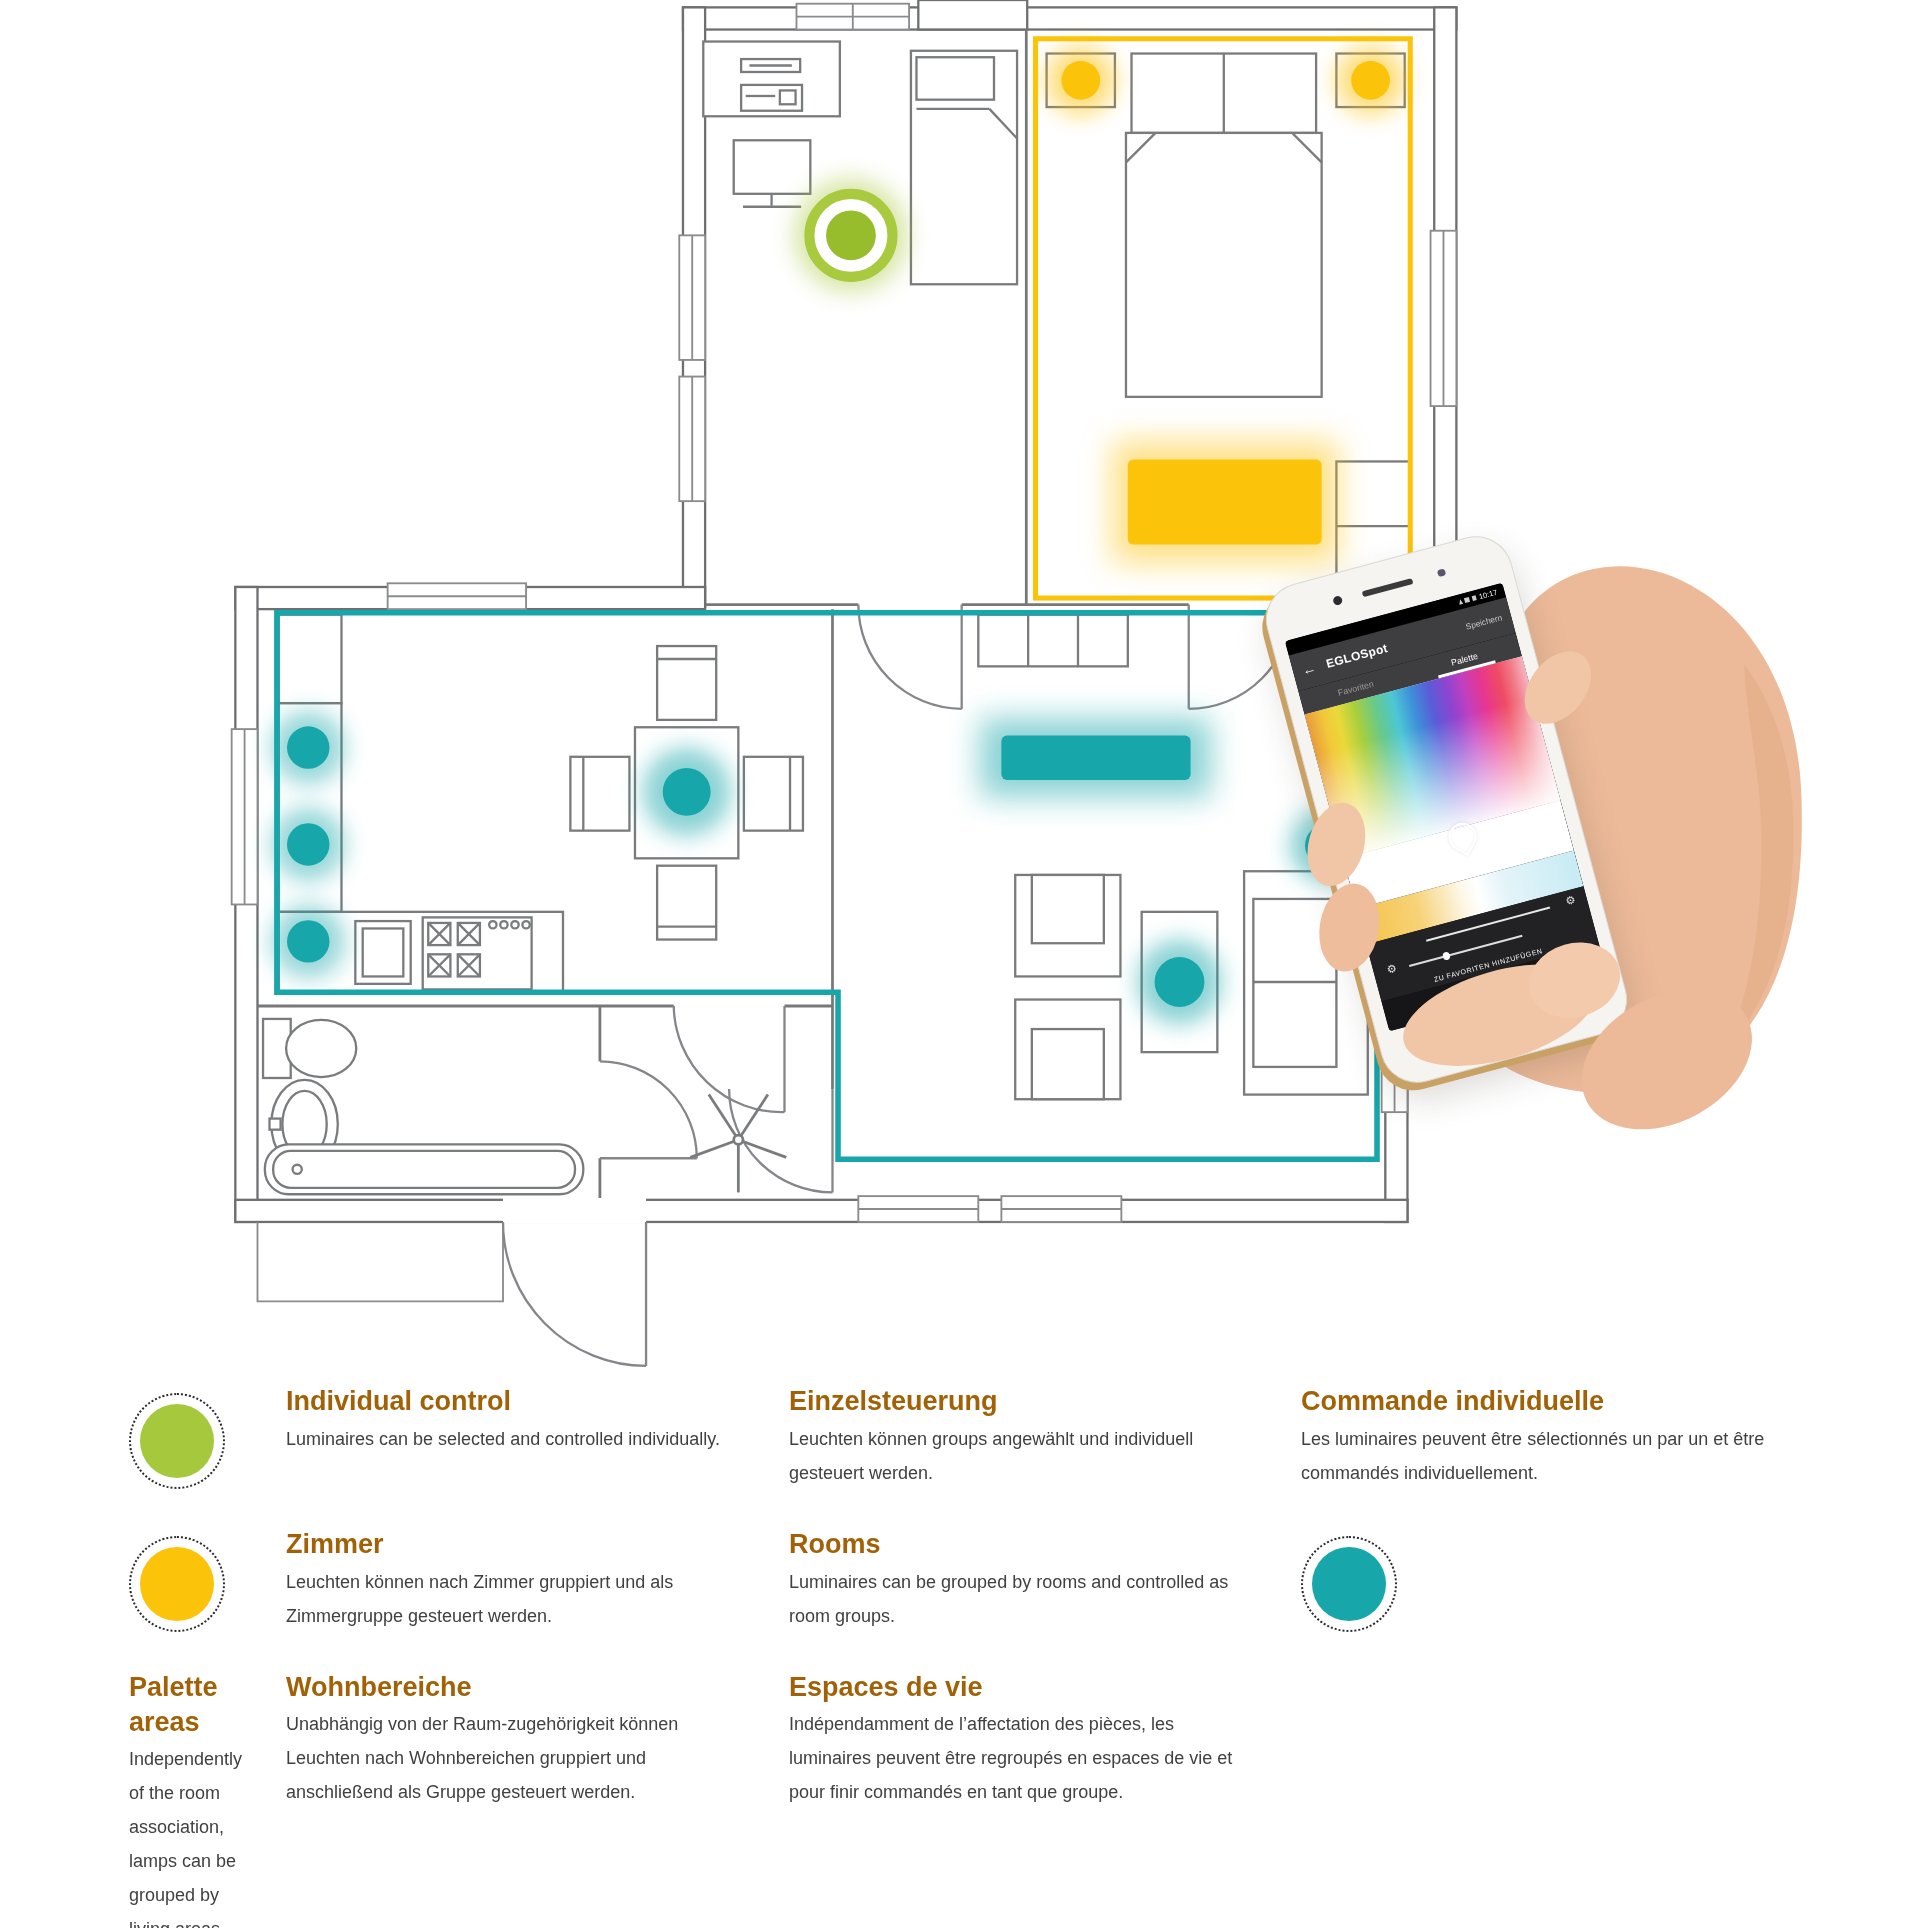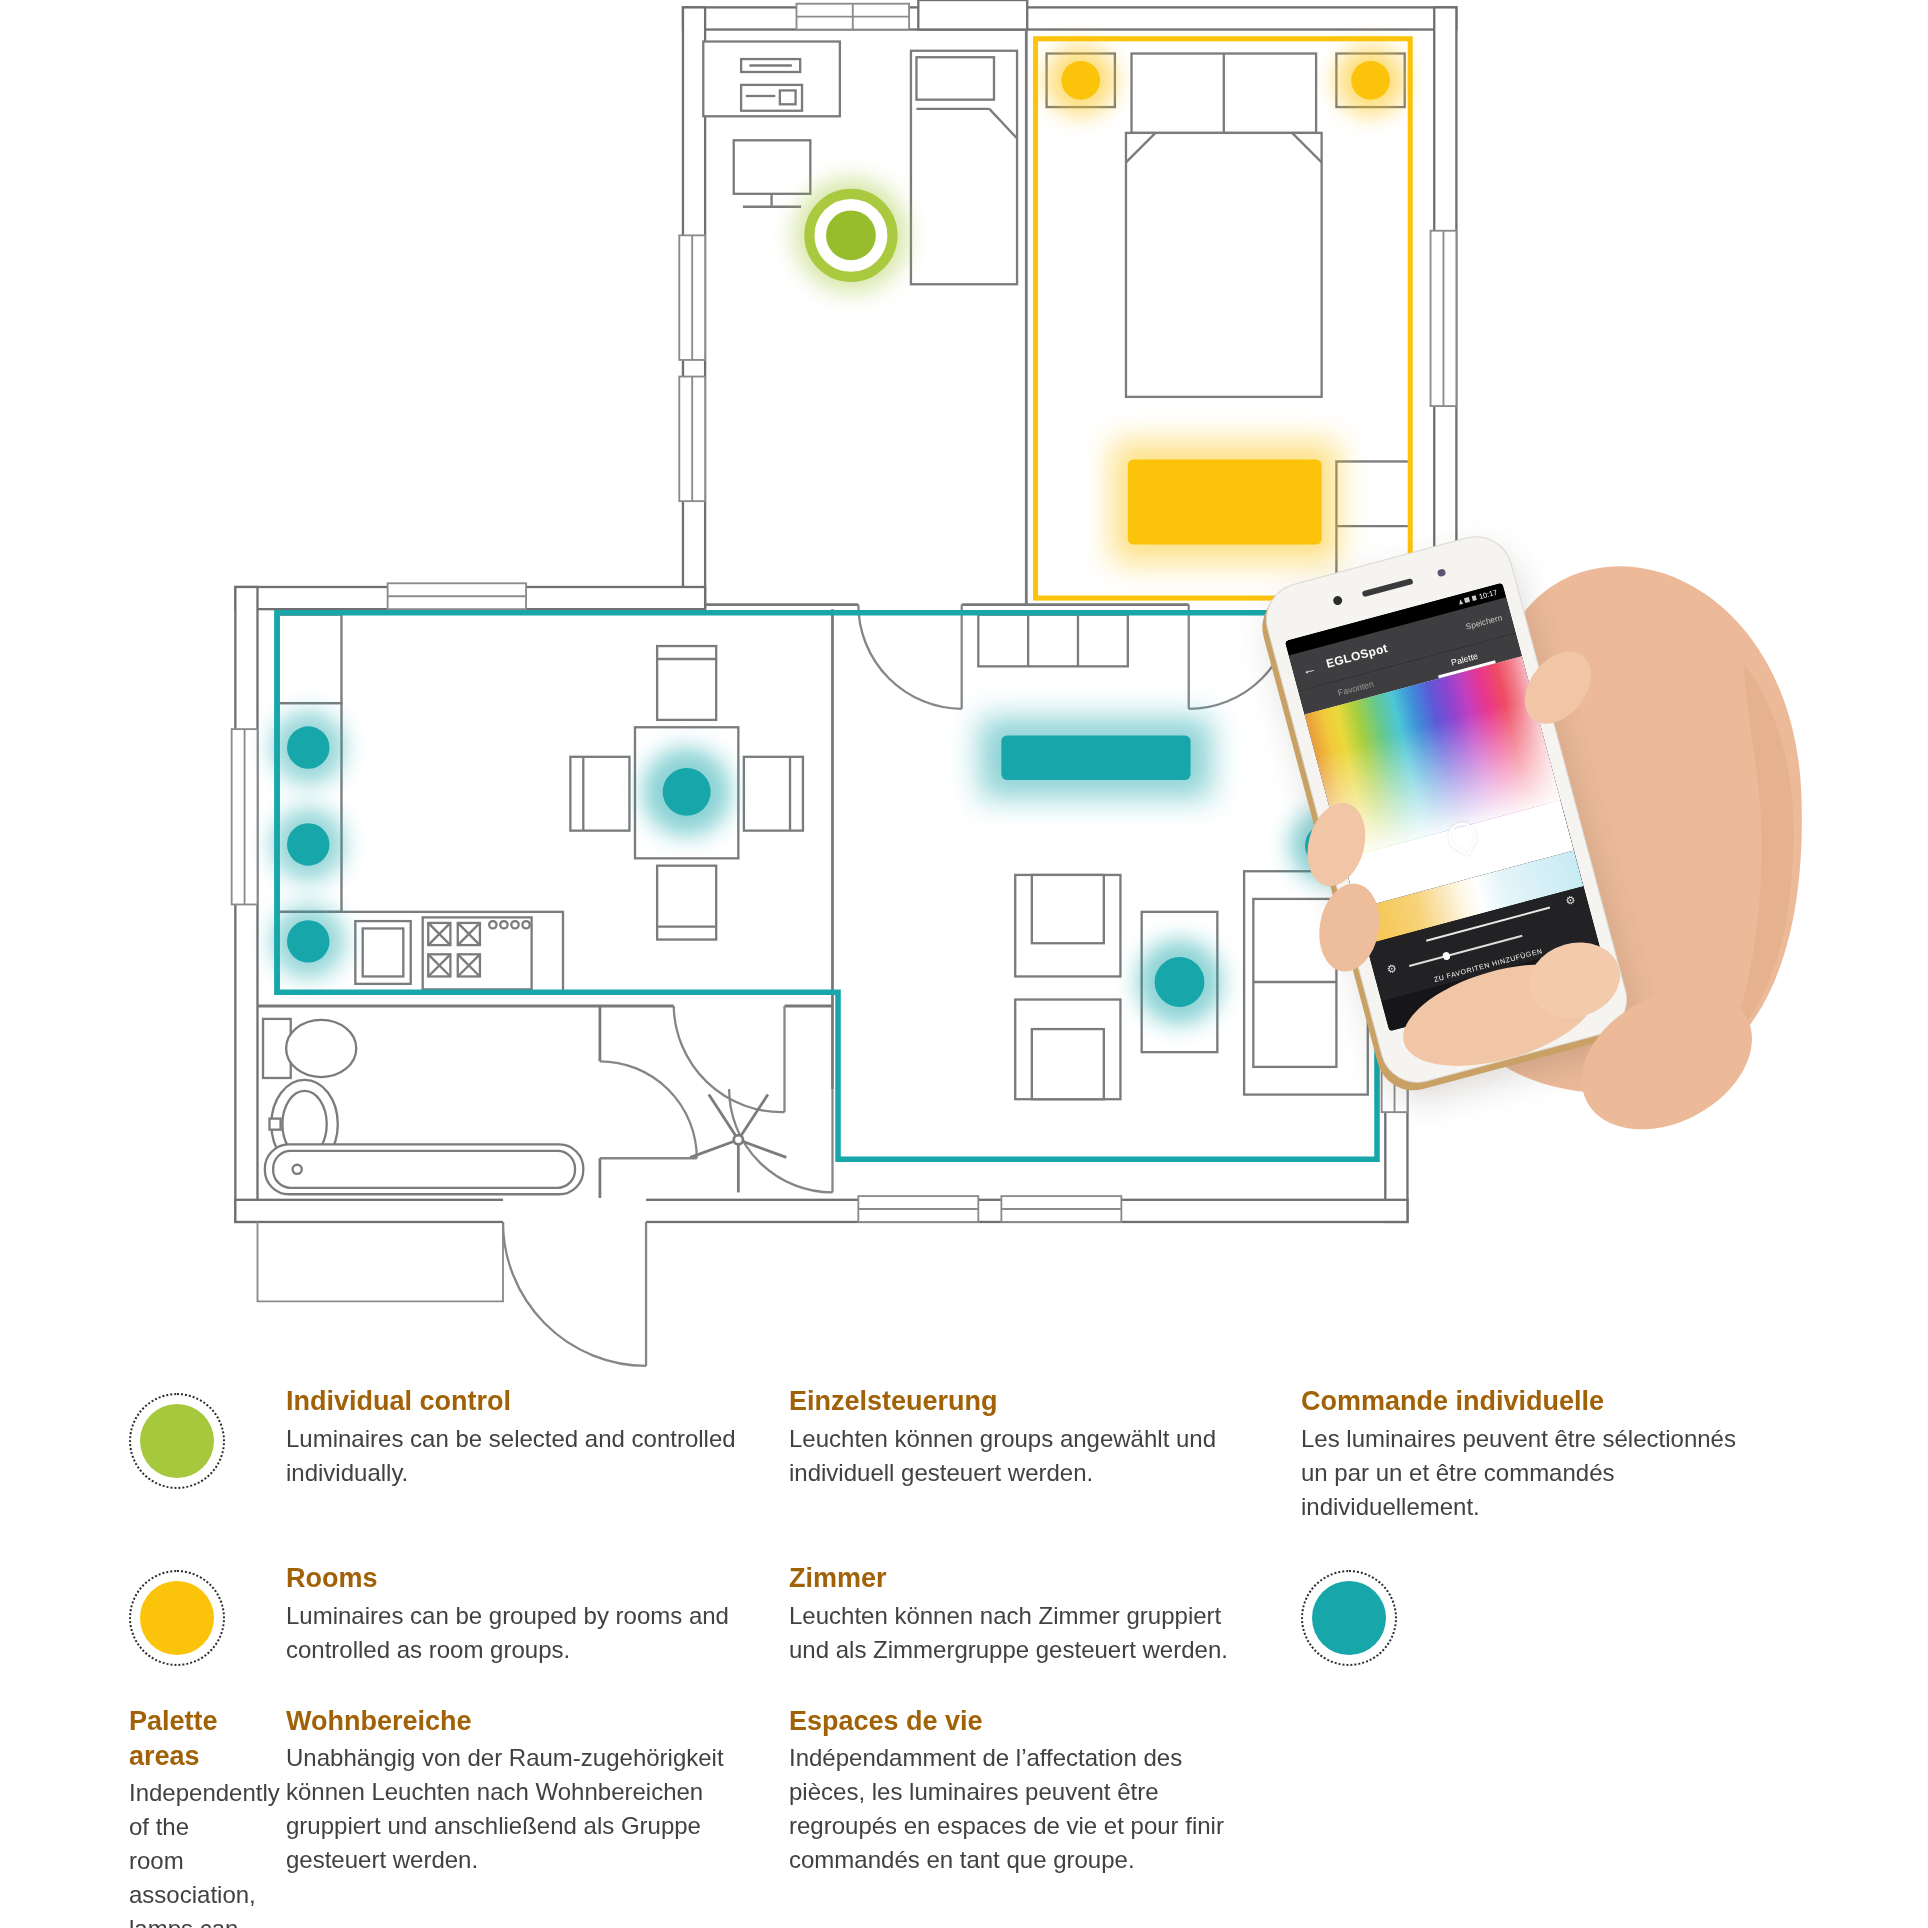--- a/index.html
+++ b/index.html
@@ -69,21 +69,21 @@
     grid-template-columns:157px 503px 512px 1fr;
     grid-auto-rows:min-content;row-gap:37px;column-gap:0;
   }
   .legend .dot-cell{display:flex;align-items:flex-start;}
   .legend .dot-ring{
     margin-top:9.2px;width:92px;height:92px;border:2.3px dotted #2b2b2b;border-radius:50%;
     display:flex;align-items:center;justify-content:center;
   }
   .legend .dot-fill{width:74px;height:74px;border-radius:50%;}
   .legend h3{margin:0 0 2.8px 0;font-size:27px;line-height:35px;color:#a16207;}
-  .legend p{margin:0;font-size:24px;line-height:34px;color:#414143;max-width:466px;}
+  .legend p{margin:0;font-size:18px;line-height:34px;color:#414143;max-width:466px;}
   .legend .cell{padding-right:37px;}
 </style>
 </head>
 <body>
 
 <svg class="plan-svg" width="1928" height="1928" viewBox="0 0 2089 2089">
   <defs>
     <filter id="glow" x="-80%" y="-80%" width="260%" height="260%">
         <feGaussianBlur stdDeviation="12"></feGaussianBlur>
       </filter>
@@ -377,26 +377,26 @@
     <h3>Commande individuelle</h3>
     <p>Les luminaires peuvent être sélectionnés un par un et être commandés individuellement.</p>
   </div>
 
   <div class="dot-cell">
     <div class="dot-ring">
         <div class="dot-fill" style="background: rgb(252, 195, 11);"></div>
       </div>
   </div>
   <div class="cell">
+    <h3>Zimmer</h3>
+    <p>Leuchten können nach Zimmer gruppiert und als Zimmergruppe gesteuert werden.</p>
+  </div>
+  <div class="cell">
     <h3>Rooms</h3>
     <p>Luminaires can be grouped by rooms and controlled as room groups.</p>
-  </div>
-  <div class="cell">
-    <h3>Zimmer</h3>
-    <p>Leuchten können nach Zimmer gruppiert und als Zimmergruppe gesteuert werden.</p>
   </div>
 
   <div class="dot-cell">
     <div class="dot-ring">
         <div class="dot-fill" style="background: rgb(23, 166, 170);"></div>
       </div>
   </div>
   <div class="cell">
     <h3>Palette areas</h3>
     <p>Independently of the room association, lamps can be grouped by living areas and then controlled as a group.</p>

